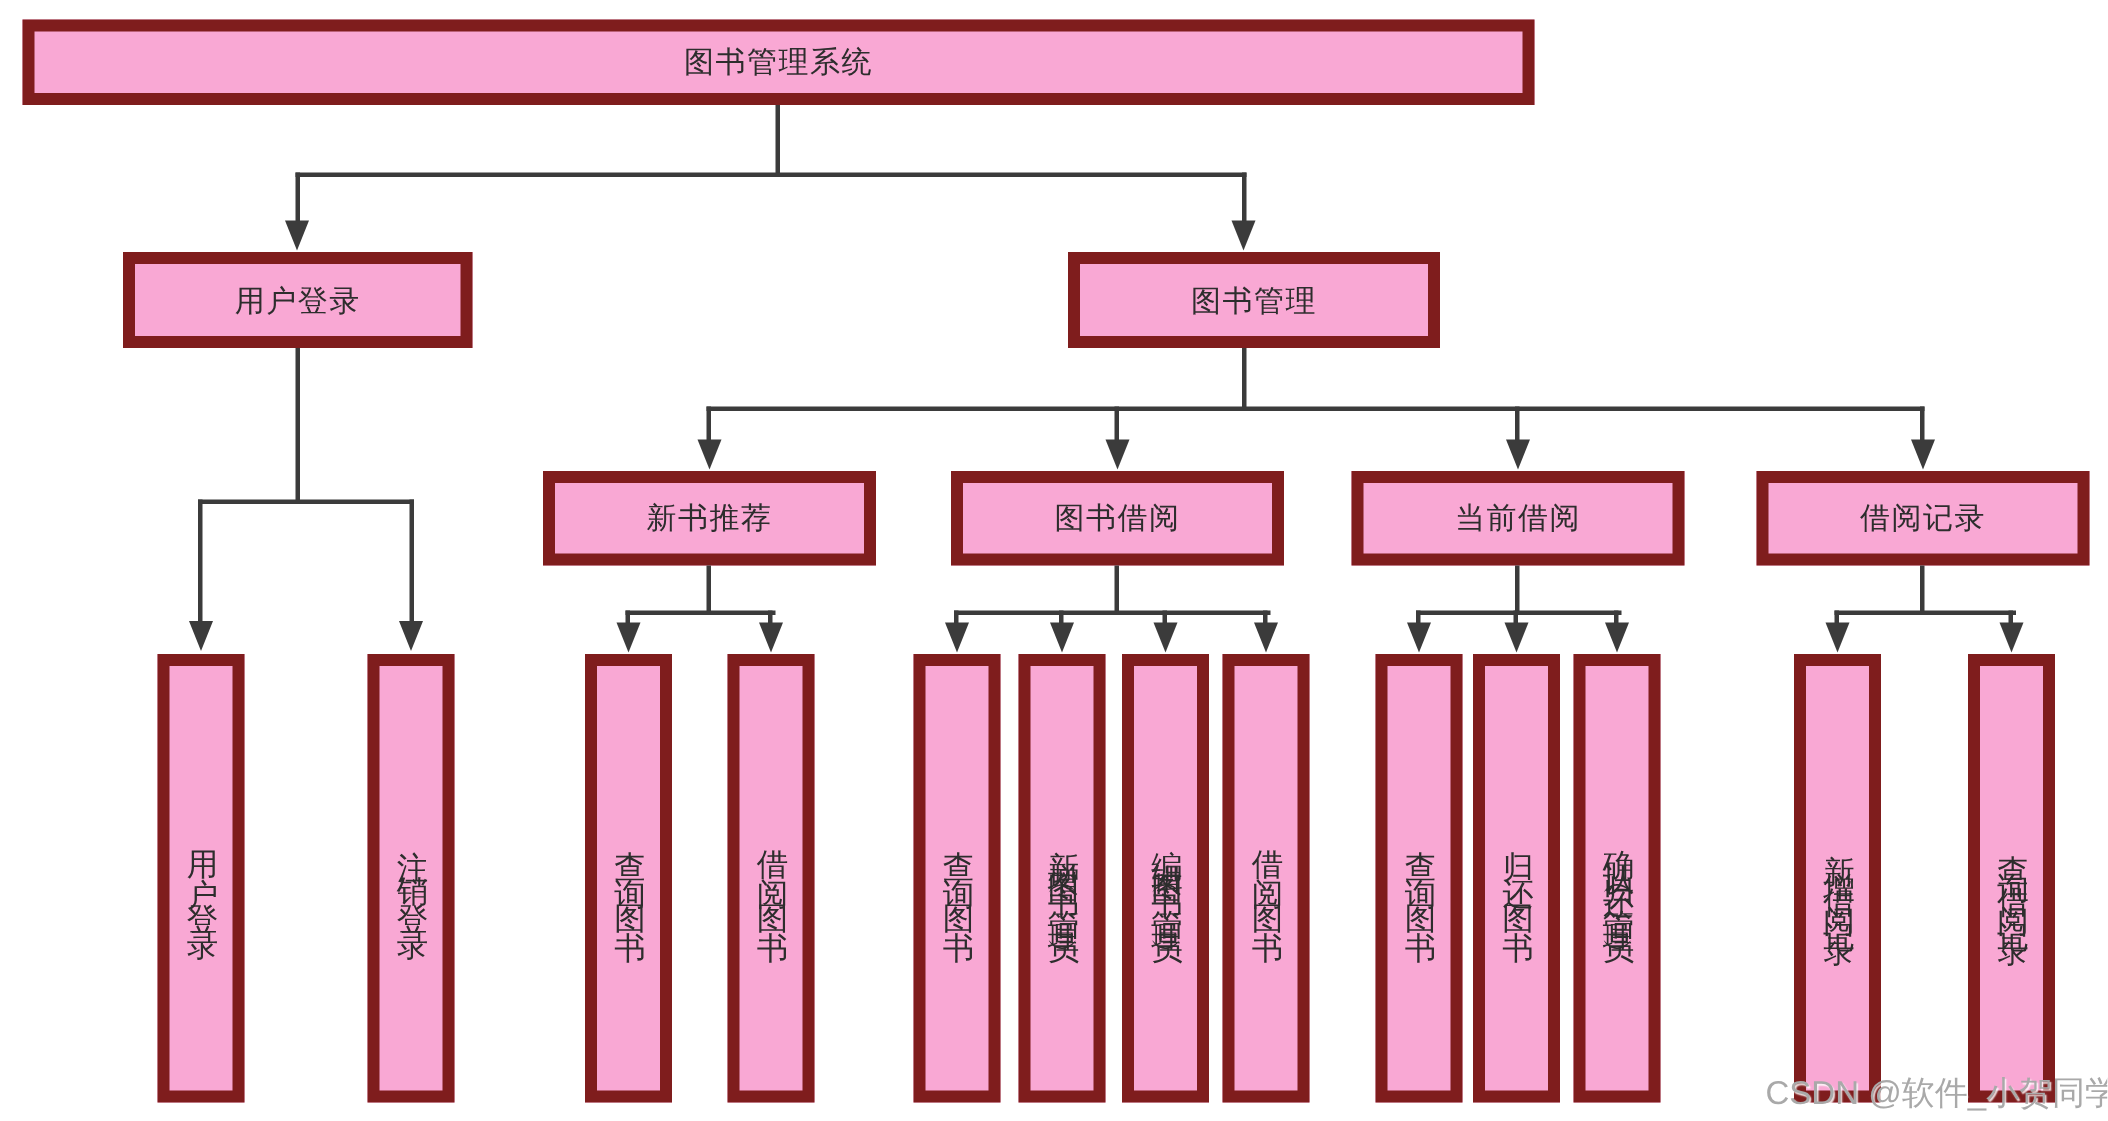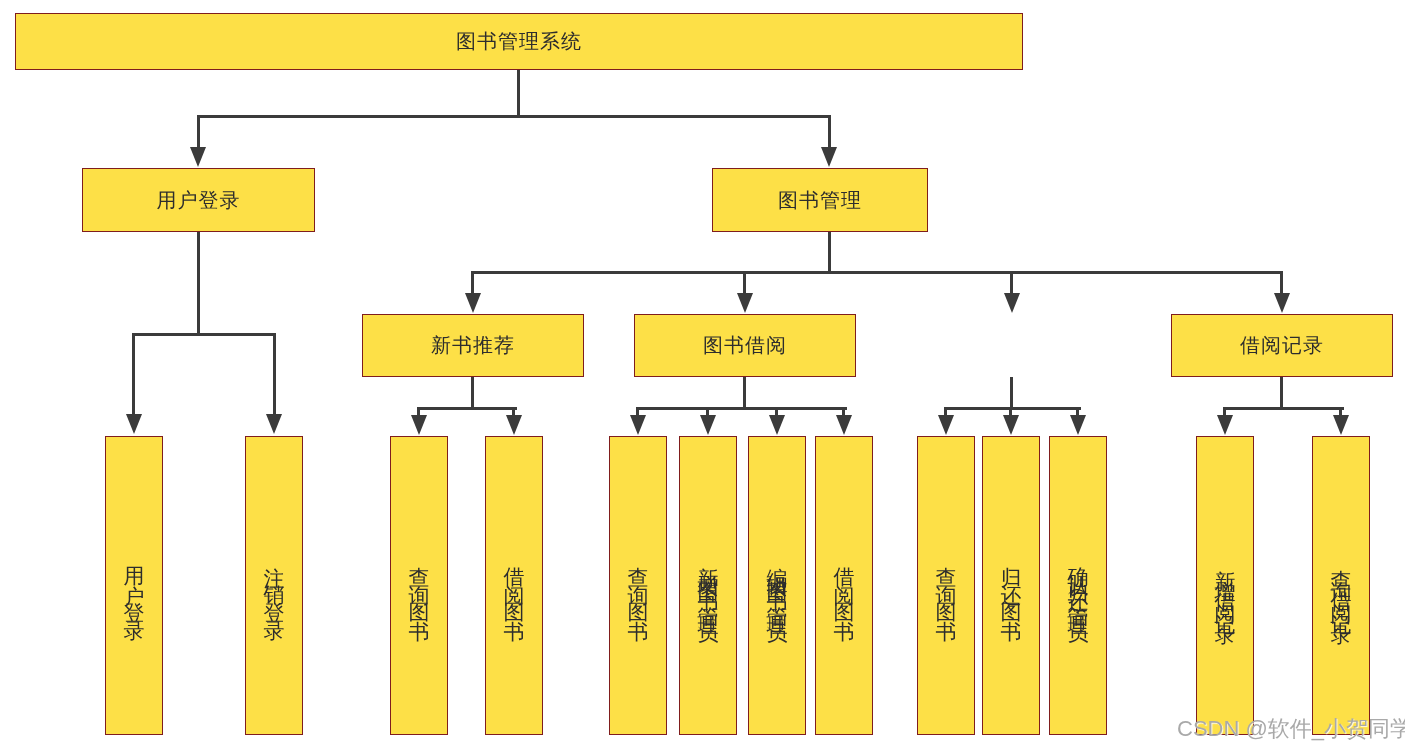--- a/index.html
+++ b/index.html
@@ -1,21 +1,21 @@
 <!DOCTYPE html>
 <html><head>
 <meta charset="utf-8">
 <style>
   html,body{margin:0;padding:0;background:#fff;}
   .stage{
     position:relative;width:1405px;height:747px;background:#ffffff;overflow:hidden;
     font-family:"Liberation Sans","DejaVu Sans",sans-serif;color:#2d2d2d;
   }
   .box{
-    position:absolute;box-sizing:border-box;border:1px solid #7f1d1d;background:#fde047;
+    position:absolute;box-sizing:border-box;border:8px solid #7f1d1d;background:#f9a8d4;
     display:flex;align-items:center;justify-content:center;
   }
   .hlabel{font-size:20px;letter-spacing:1px;}
   .leaf{
     writing-mode:vertical-rl;text-orientation:mixed;
     font-size:21px;
   }
   .chars4{letter-spacing:18px;}
   .chars6{letter-spacing:11px;}
   .chars9{letter-spacing:8px;}
@@ -38,35 +38,36 @@
   <div class="box hlabel" style="left:15px;top:13px;width:1008px;height:57px">图书管理系统</div>
 
   <div class="line" style="left:517px;top:70px;width:3px;height:47px"></div>
   <div class="line" style="left:197px;top:115px;width:634px;height:3px"></div>
   <div class="line" style="left:197px;top:115px;width:3px;height:34px"></div>
   <div class="line" style="left:828px;top:115px;width:3px;height:34px"></div>
   <div class="arrow" style="left:190px;top:147px"></div>
   <div class="arrow" style="left:821px;top:147px"></div>
 
   <div class="box hlabel" style="left:82px;top:168px;width:233px;height:64px">用户登录</div>
-  <div class="box hlabel" style="left:712px;top:168px;width:216px;height:64px">图书管理</div>
+  <div class="box hlabel" style="left:712px;top:168px;width:248px;height:64px">图书管理</div>
 
   <div class="line" style="left:828px;top:232px;width:3px;height:41px"></div>
   <div class="line" style="left:471px;top:271px;width:812px;height:3px"></div>
   <div class="line" style="left:471px;top:271px;width:3px;height:26px"></div>
   <div class="line" style="left:743px;top:271px;width:3px;height:26px"></div>
   <div class="line" style="left:1010px;top:271px;width:3px;height:26px"></div>
   <div class="line" style="left:1280px;top:271px;width:3px;height:26px"></div>
   <div class="arrow" style="left:465px;top:293px"></div>
   <div class="arrow" style="left:737px;top:293px"></div>
   <div class="arrow" style="left:1004px;top:293px"></div>
   <div class="arrow" style="left:1274px;top:293px"></div>
 
   <div class="box hlabel" style="left:634px;top:314px;width:222px;height:63px">图书借阅</div>
   <div class="box hlabel" style="left:362px;top:314px;width:222px;height:63px">新书推荐</div>
+  <div class="box hlabel" style="left:901px;top:314px;width:222px;height:63px">当前借阅</div>
   <div class="box hlabel" style="left:1171px;top:314px;width:222px;height:63px">借阅记录</div>
 
   <div class="line" style="left:197px;top:232px;width:3px;height:103px"></div>
   <div class="line" style="left:132px;top:333px;width:144px;height:3px"></div>
   <div class="line" style="left:132px;top:333px;width:3px;height:82px"></div>
   <div class="line" style="left:273px;top:333px;width:3px;height:82px"></div>
   <div class="arrow" style="left:126px;top:414px"></div>
   <div class="arrow" style="left:266px;top:414px"></div>
 
   <div class="line" style="left:471px;top:377px;width:3px;height:32px"></div>

